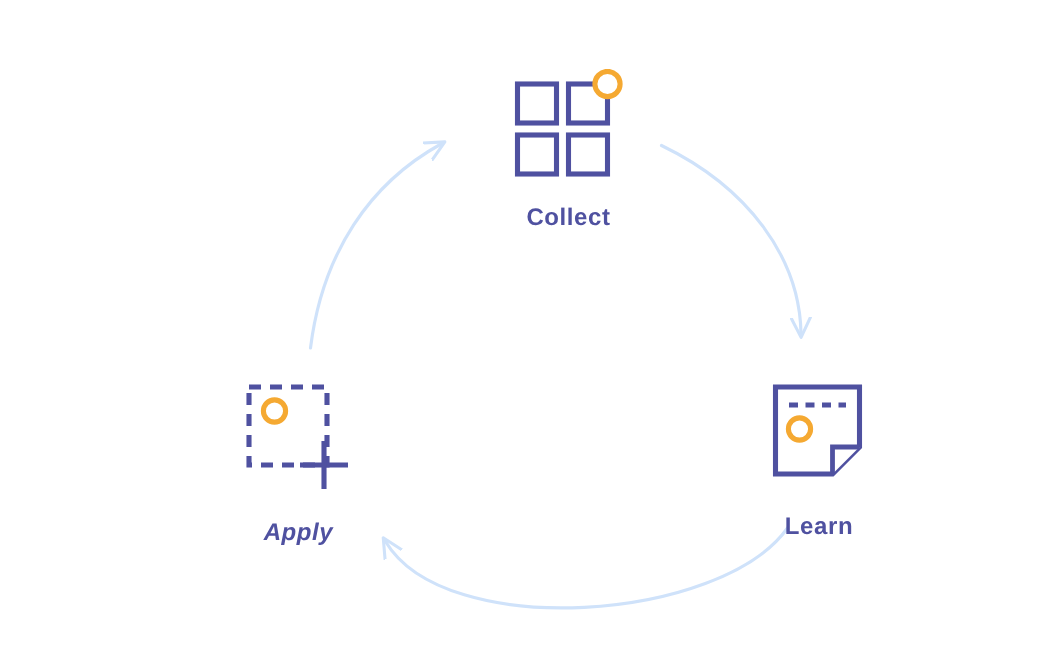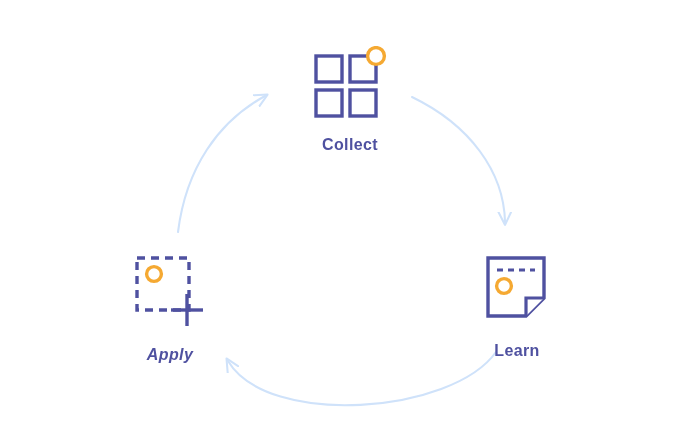--- a/index.html
+++ b/index.html
@@ -11,20 +11,21 @@
     width: 700px;
     height: 448px;
     font-family: "Liberation Sans", sans-serif;
     overflow: hidden;
   }
   #canvas {
     position: relative;
     width: 576px;
     height: 448px;
     background: #ffffff;
+    margin-left: 29px;
   }
   #arcs {
     position: absolute;
     left: 0;
     top: 0;
     width: 700px;
     height: 448px;
   }
   .node {
     position: absolute;

